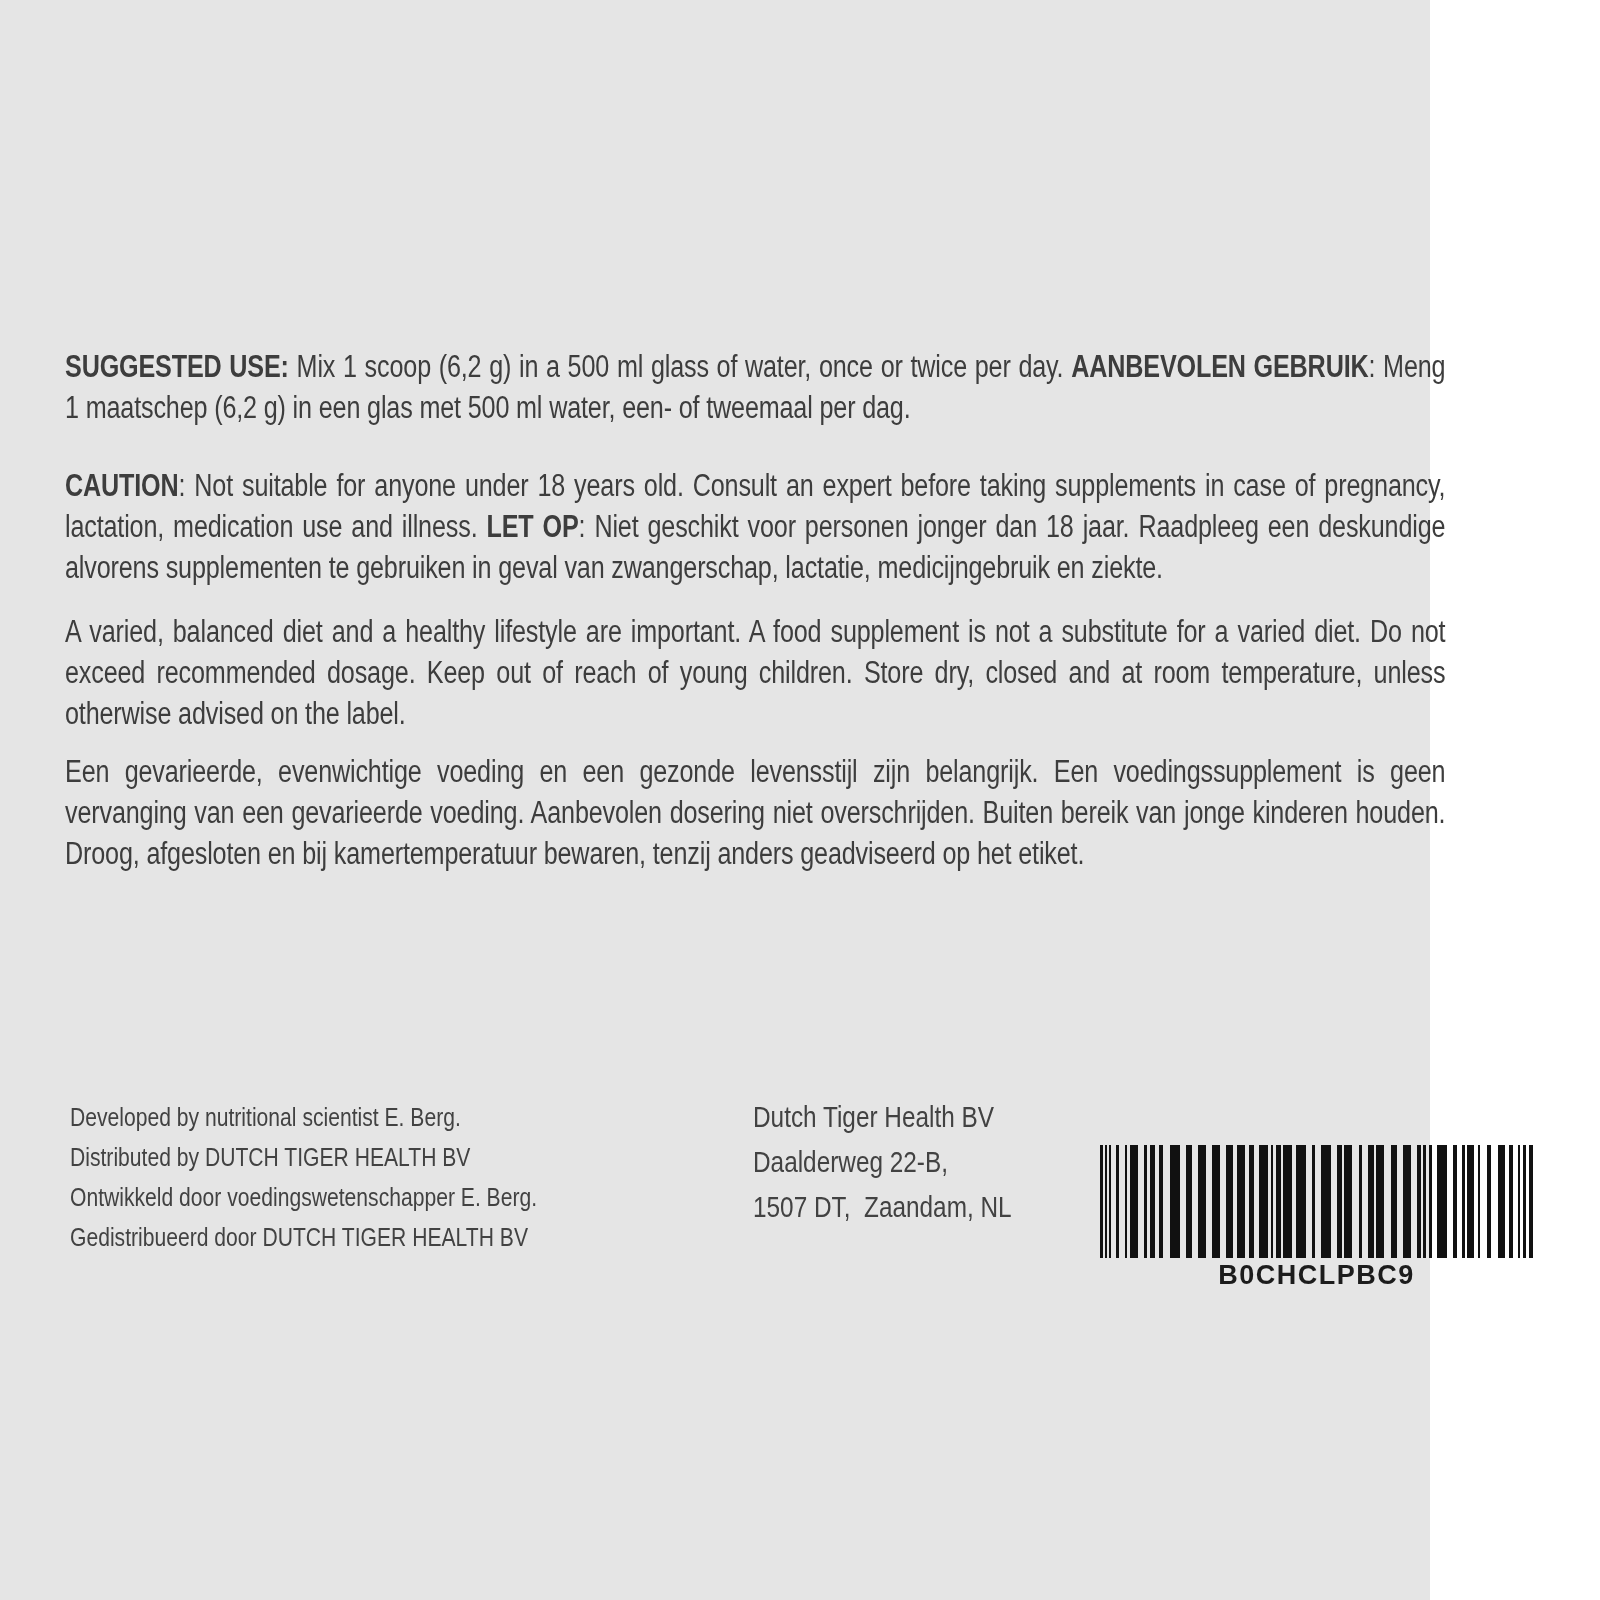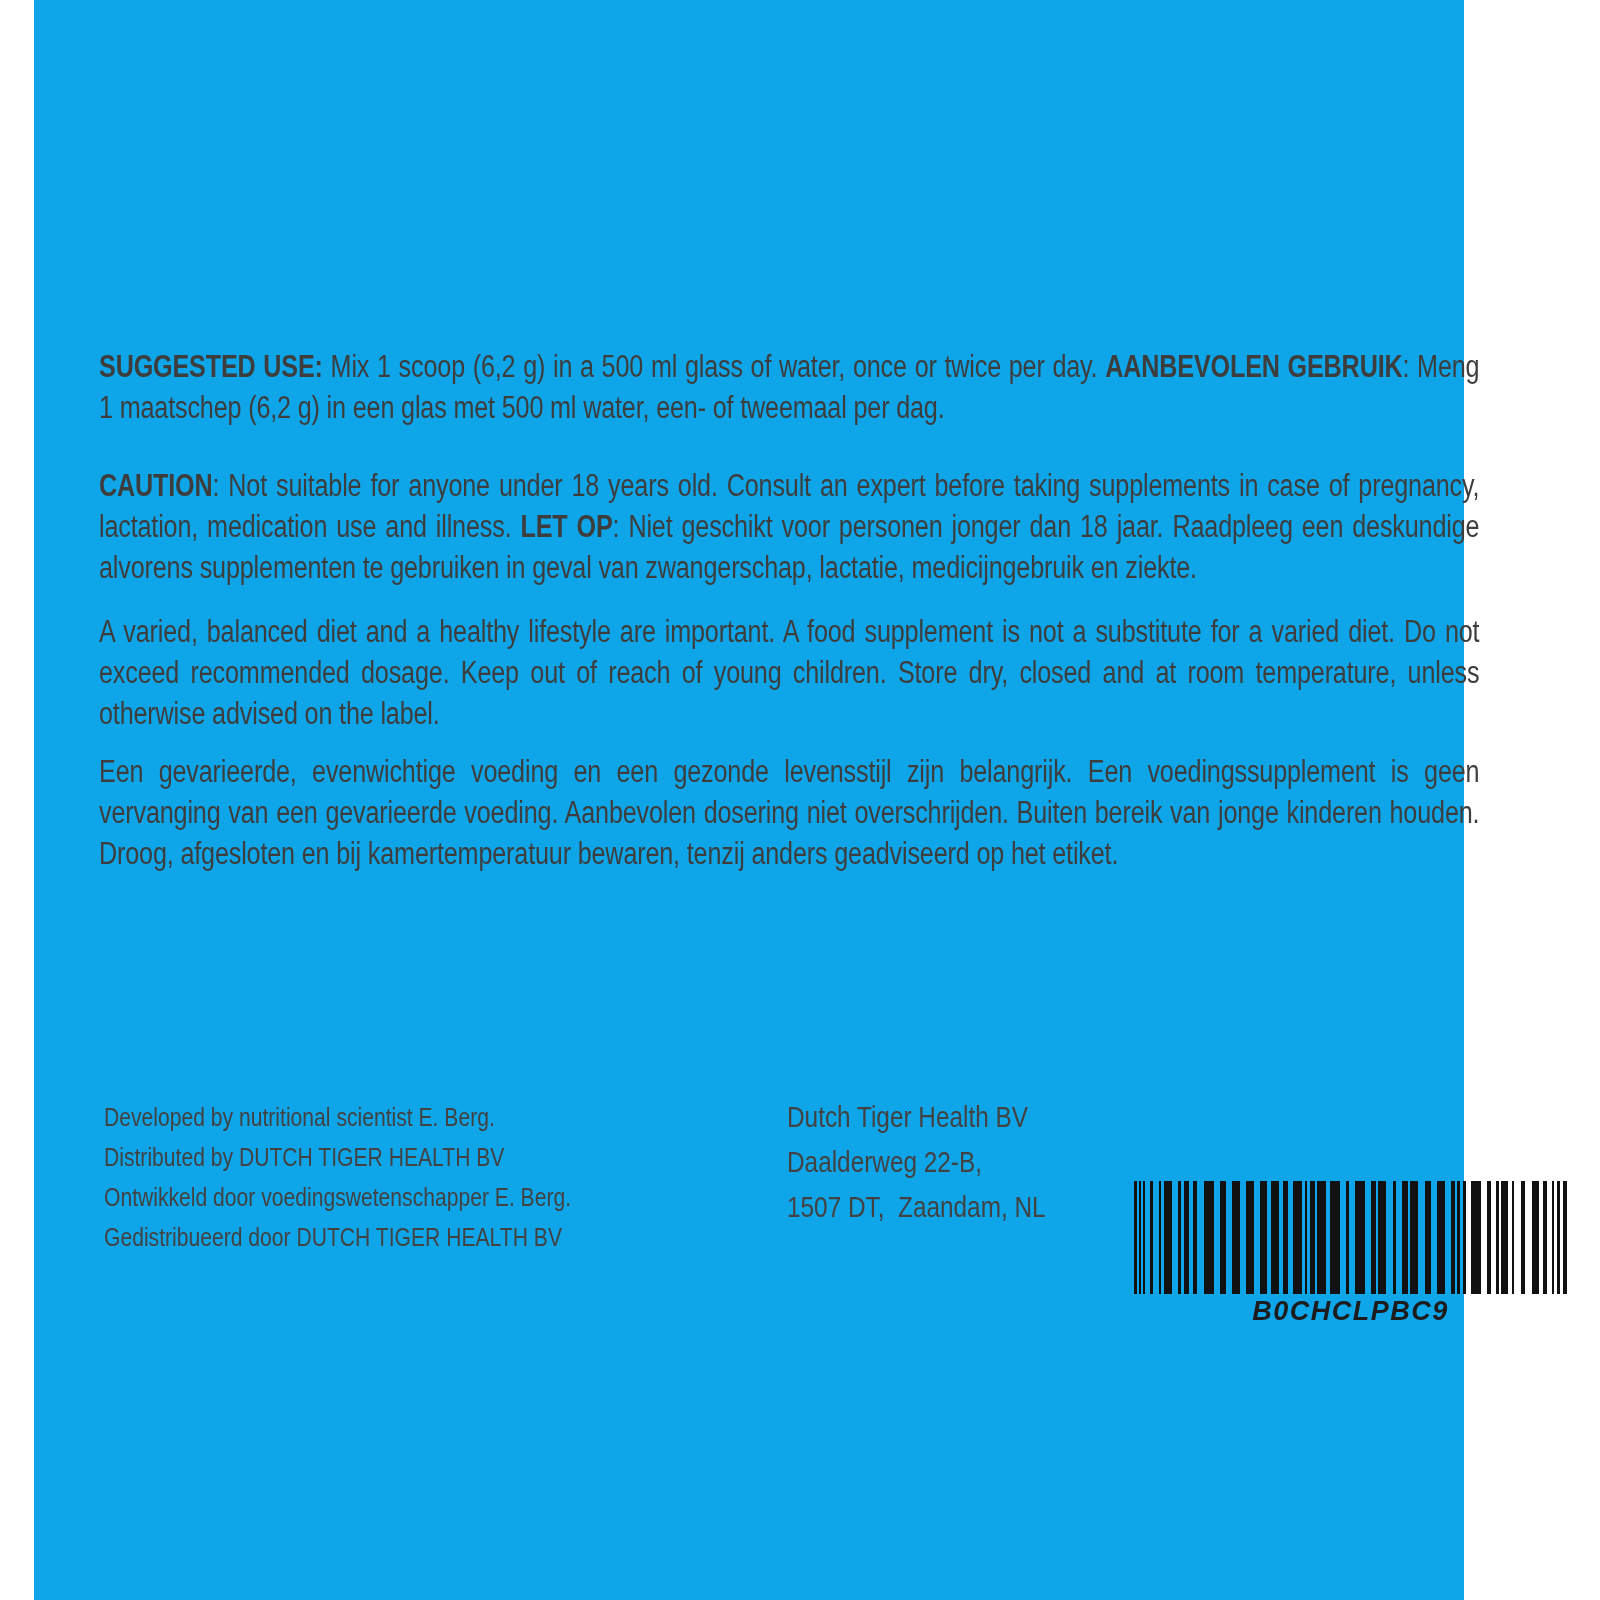--- a/index.html
+++ b/index.html
@@ -8,22 +8,21 @@
     width: 1600px;
     height: 1600px;
     background: #ffffff;
     overflow: hidden;
     font-family: "Liberation Sans", "DejaVu Sans", sans-serif;
   }
   .label-canvas {
     position: absolute;
     left: 0; top: 0;
     width: 1430px; height: 1600px;
-    background: #0ea5e9;
-    margin-left: 34px;
+    background: #e5e5e5;
   }
   
   .condense {
     transform: scaleX(0.812);
     transform-origin: 0 0;
   }
   .main-text {
     position: absolute;
     left: 65px;
     top: 346px;
@@ -56,24 +55,23 @@
     width: 600px;
     color: #424242;
     font-size: 30px;
     line-height: 45px;
   }
   .addr-line, .dev-line { white-space: pre-wrap; }
 
   .barcode-wrap {
     position: absolute;
     left: 1100px;
-    top: 1181px;
+    top: 1145px;
     width: 433px;
     text-align: center;
-    font-style: italic;
   }
   .barcode-svg {
     display: block;
     width: 433px;
     height: 113px;
   }
   .barcode-code {
     display: block;
     margin-top: 2px;
     color: #1c1c1c;

